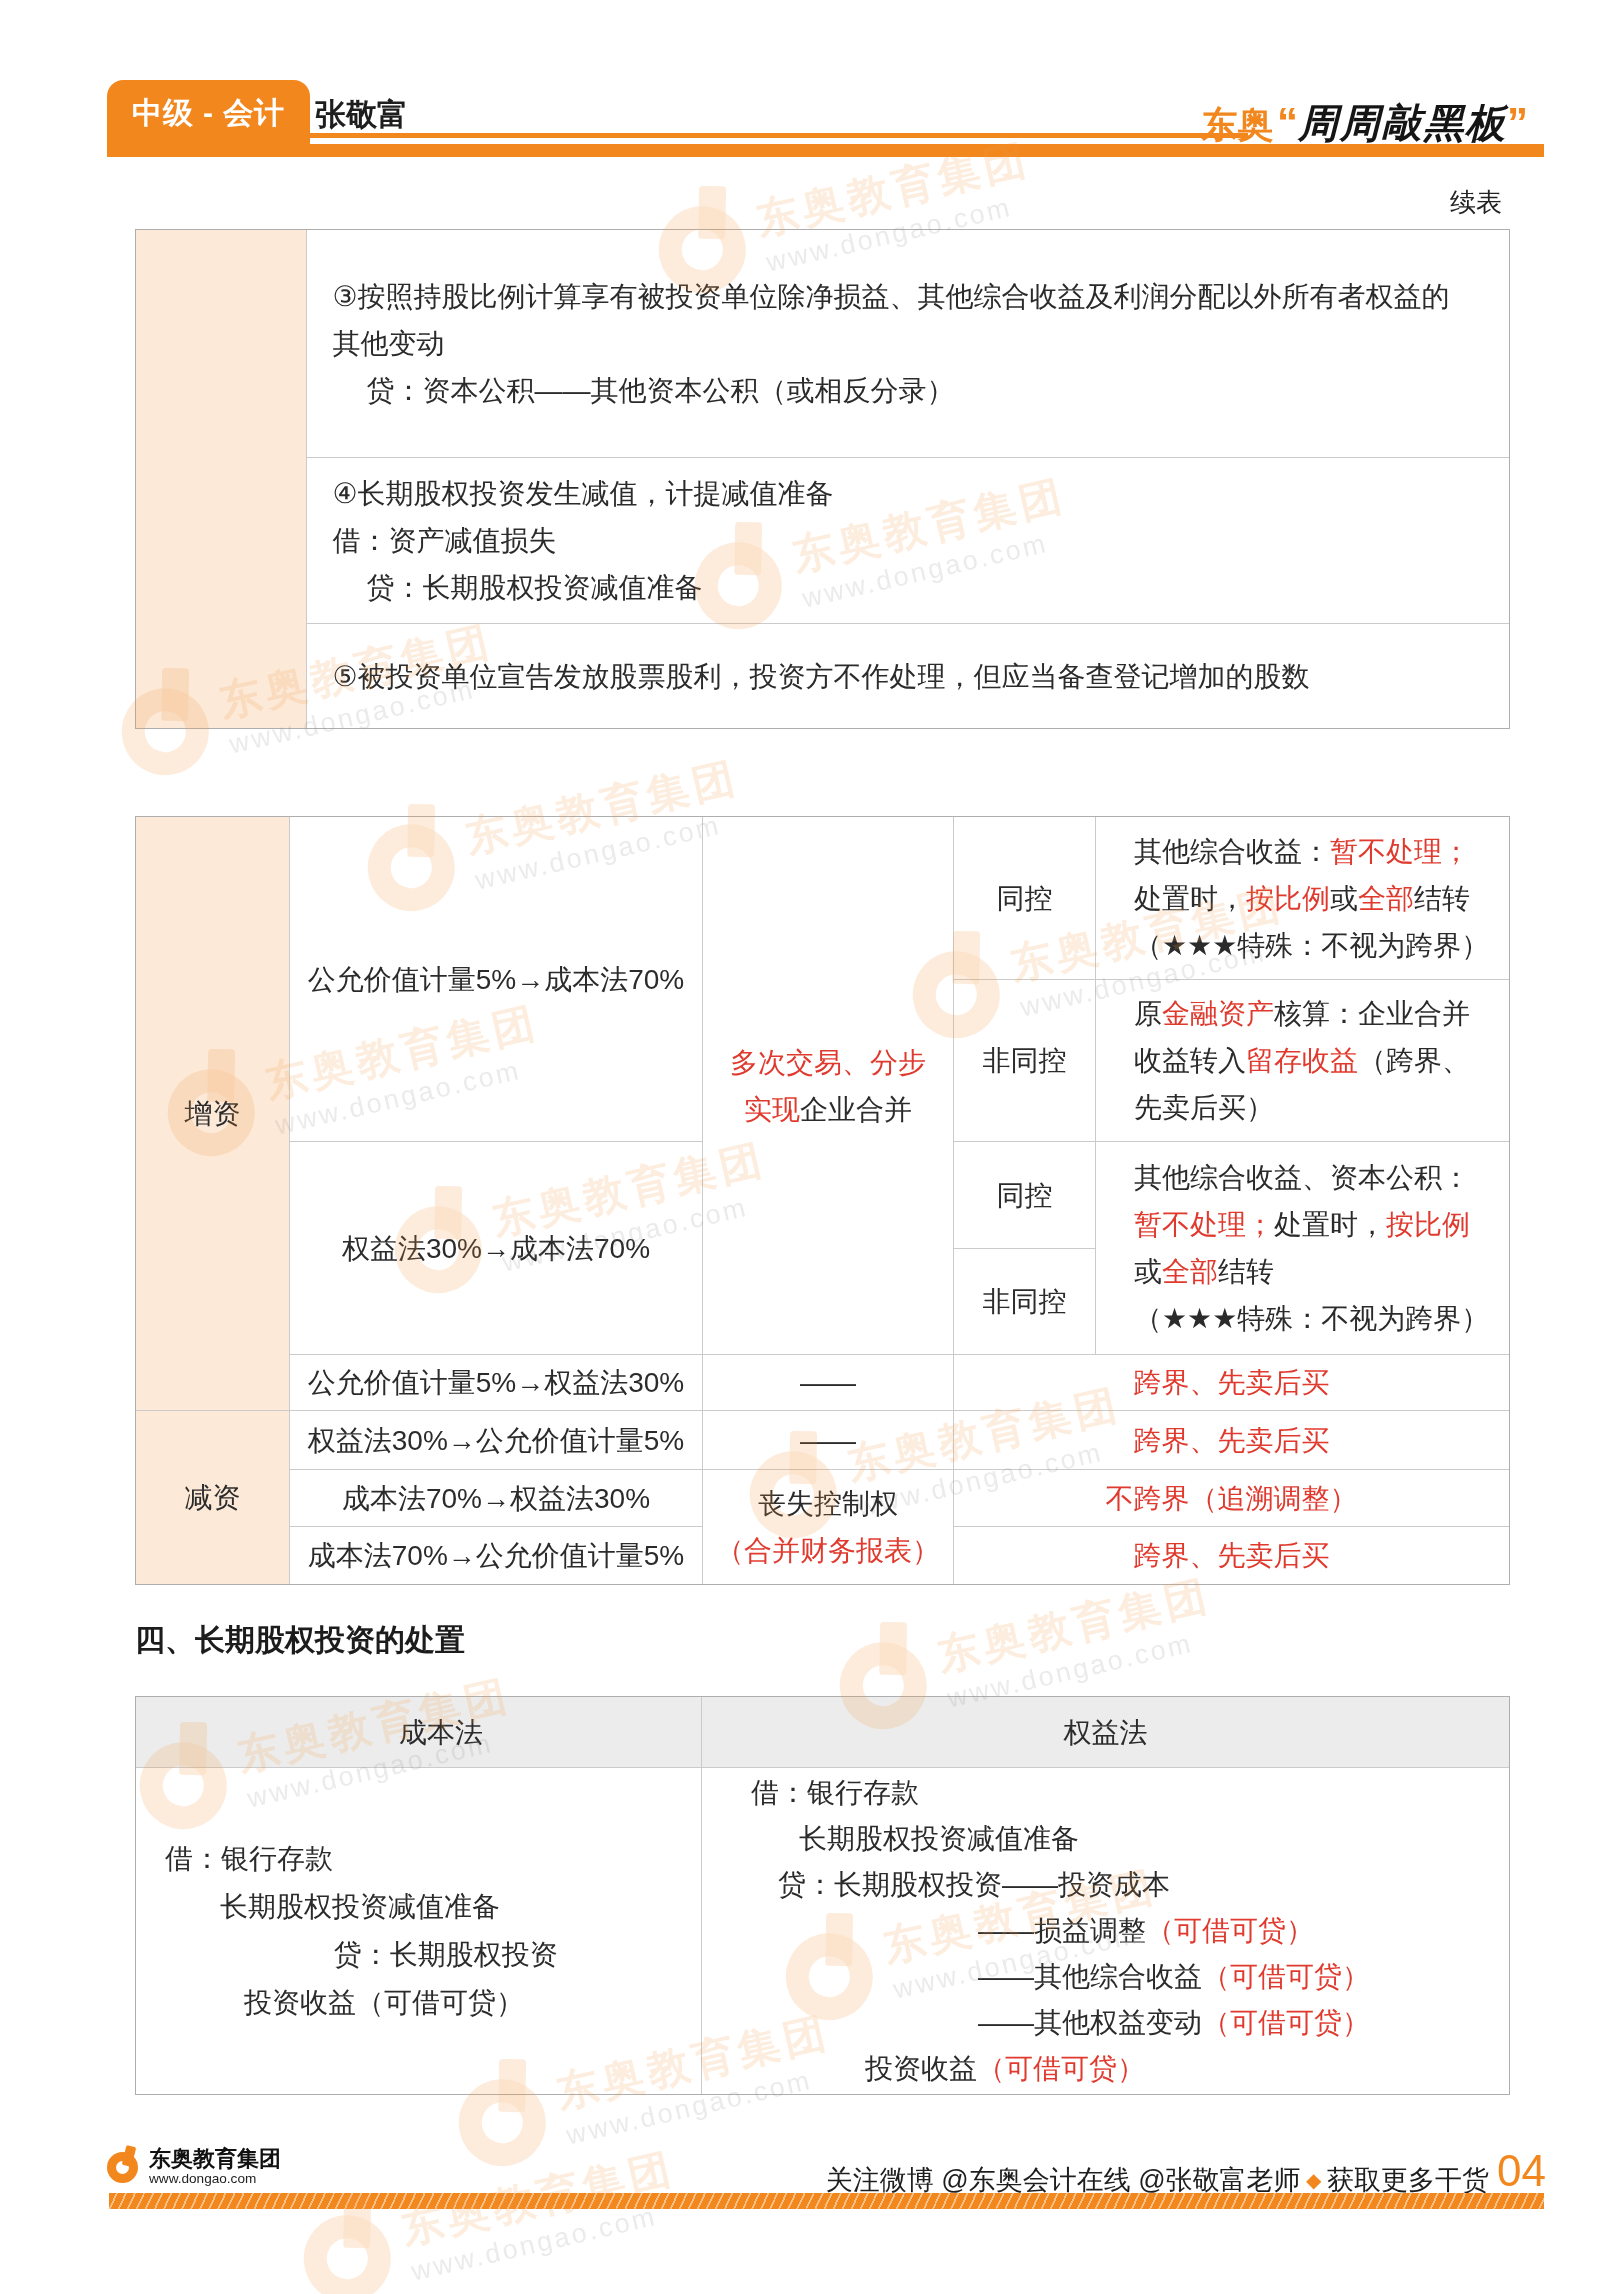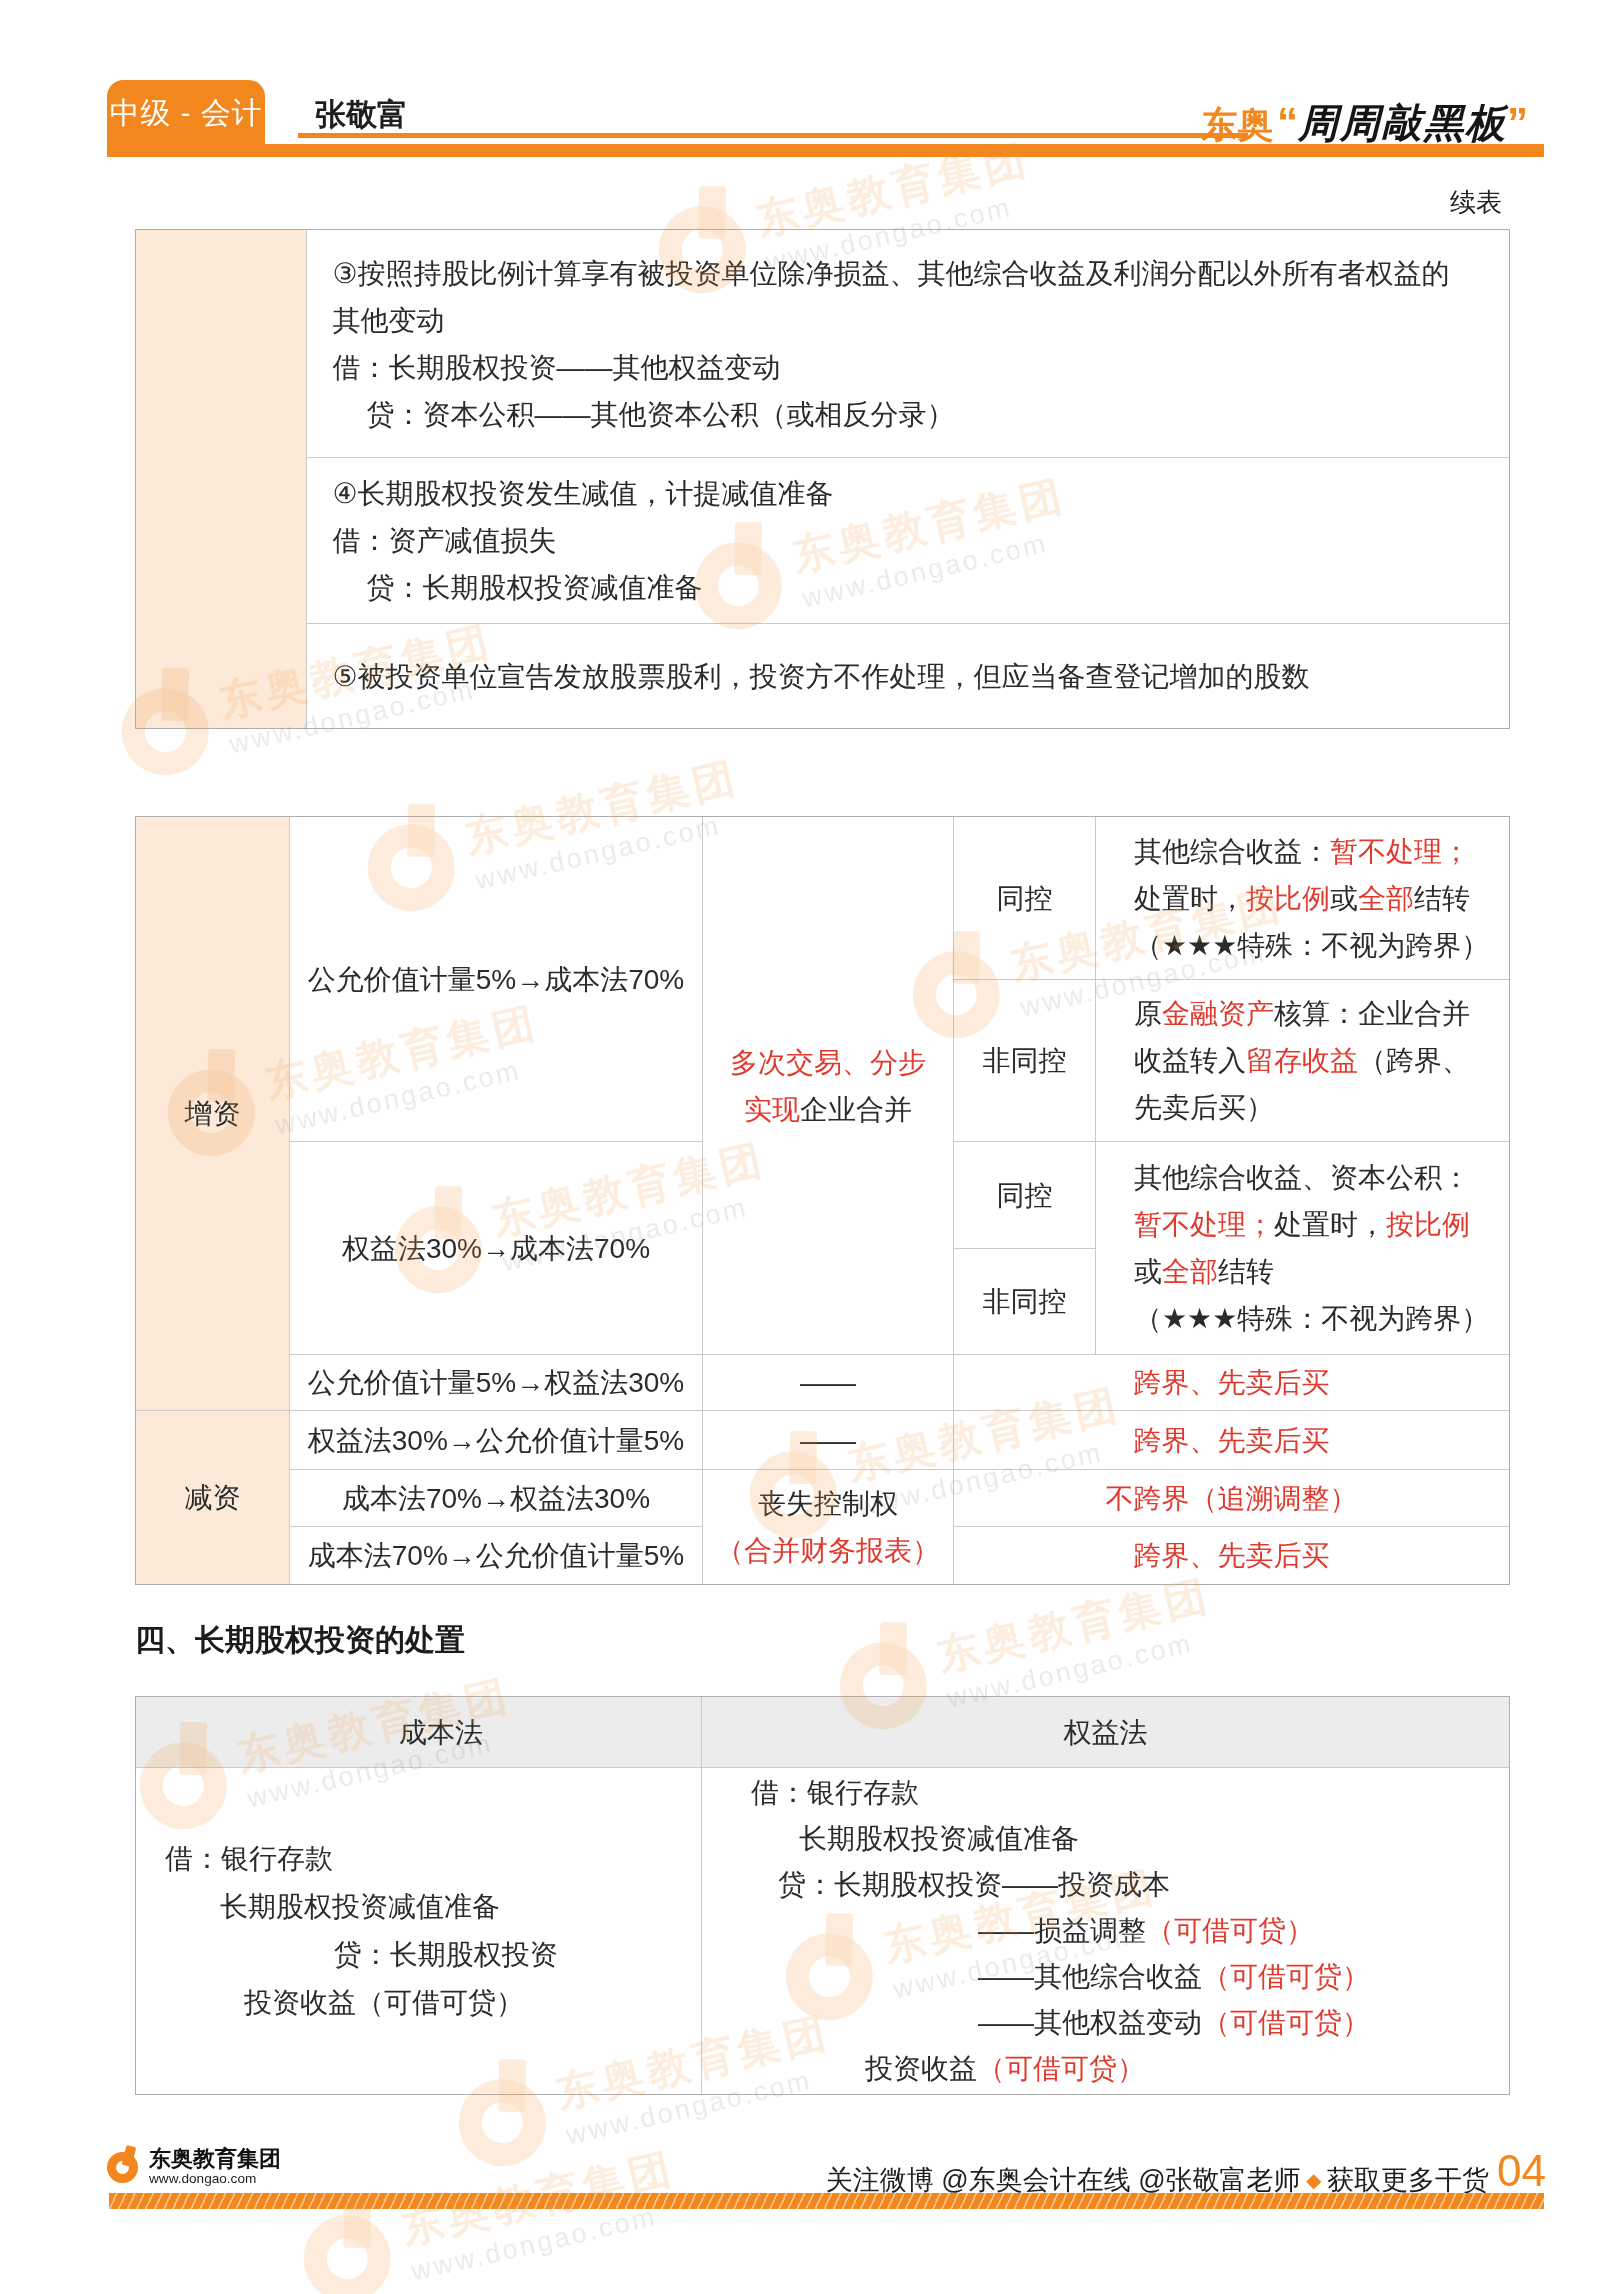--- a/index.html
+++ b/index.html
@@ -10,24 +10,24 @@
     --b-in:#cbcbcb;
     --b-out:#aeaeae;
     --hdr-gray:#ececec;
   }
   *{margin:0;padding:0;box-sizing:border-box;}
   html,body{background:#ffffff;}
   body{font-family:"Liberation Sans","DejaVu Sans",sans-serif;color:var(--ink);}
   .page{position:relative;width:1624px;height:2295px;background:#fff;overflow:hidden;}
 
   
-  .badge{position:absolute;left:107px;top:80px;width:158px;height:75px;
+  .badge{position:absolute;left:107px;top:80px;width:203px;height:75px;
     background:var(--orange);border-radius:16.4px 16.4px 0 0;
     display:flex;align-items:center;justify-content:center;
-    color:#fff;font-size:30px;font-weight:400;letter-spacing:0.9px;padding-bottom:7.3px;}
+    color:#fff;font-size:30px;font-weight:700;letter-spacing:0.9px;padding-bottom:7.3px;}
   .author{position:absolute;left:315px;top:94px;font-size:31px;font-weight:700;color:#1e1e1e;}
   .thin-line{position:absolute;left:298px;top:133px;width:950px;height:4.5px;background:var(--orange);}
   .thick-bar{position:absolute;left:107px;top:144px;width:1437px;height:12.7px;background:var(--orange);}
   .brand{position:absolute;right:96px;top:96px;font-size:40px;font-weight:800;white-space:nowrap;}
   .brand .bq{color:var(--orange);font-size:42px;}
   .brand .b1{color:var(--orange);font-size:36px;margin-right:3.6px;}
   .brand .b2{color:#151515;letter-spacing:1.8px;font-style:italic;}
   .continued{position:absolute;right:122px;top:185px;font-size:26px;color:#222;}
 
   
@@ -127,21 +127,20 @@
   <div class="brand">
     <span class="b1">东奥</span><span class="bq">“</span><span class="b2">周周敲黑板</span><span class="bq">”</span>
   </div>
   <div class="continued">续表</div>
 
   <div class="tbl tbl1">
     <div class="cell peach br" style="grid-row:1/4;grid-column:1;"></div>
     <div class="cell cl body bb" style="grid-row:1;grid-column:2;">
       <div><span>③按照持股比例计算享有被投资单位除净损益、其他综合收益及利润分配以外所有者权益的</span></div>
       <div><span>其他变动</span></div>
-      <div><span>借：长期股权投资——其他权益变动</span></div>
       <div class="ind1"><span>贷：资本公积——其他资本公积（或相反分录）</span></div>
     </div>
     <div class="cell cl body bb" style="grid-row:2;grid-column:2;">
       <div><span>④长期股权投资发生减值，计提减值准备</span></div>
       <div><span>借：资产减值损失</span></div>
       <div class="ind1"><span>贷：长期股权投资减值准备</span></div>
     </div>
     <div class="cell cl body" style="grid-row:3;grid-column:2;">
       <div><span>⑤被投资单位宣告发放股票股利，投资方不作处理，但应当备查登记增加的股数</span></div>
     </div>

